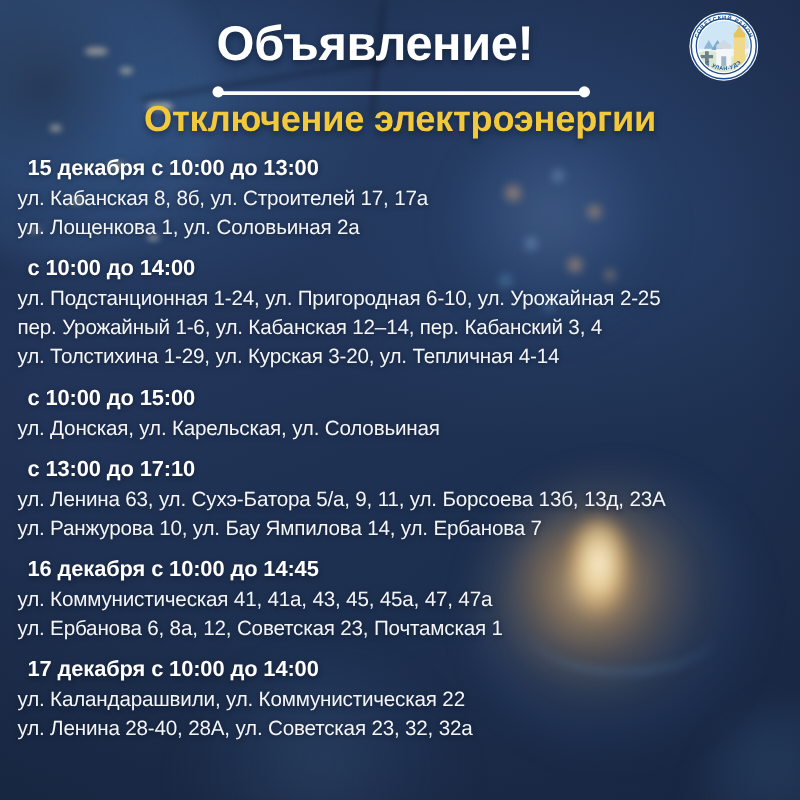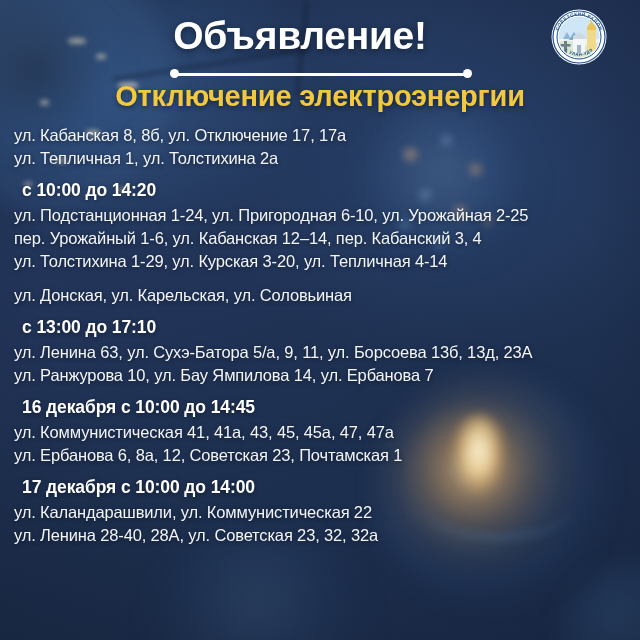--- a/index.html
+++ b/index.html
@@ -317,32 +317,34 @@
       <span class="dot left"></span>
       <span class="bar"></span>
       <span class="dot right"></span>
     </div>
 
     <div class="subheadline">Отключение электроэнергии</div>
 
     <div class="schedule">
 
       <div class="block">
-        <div class="block-line">ул. Кабанская 8, 8б, ул. Отключение 17, 17а</div>
-        <div class="block-line">ул. Тепличная 1, ул. Толстихина 2а</div>
-      </div>
-
-      <div class="block">
-        <div class="block-heading">с 10:00 до 14:20</div>
+        <div class="block-heading">15 декабря с 10:00 до 13:00</div>
+        <div class="block-line">ул. Кабанская 8, 8б, ул. Строителей 17, 17а</div>
+        <div class="block-line">ул. Лощенкова 1, ул. Соловьиная 2а</div>
+      </div>
+
+      <div class="block">
+        <div class="block-heading">с 10:00 до 14:00</div>
         <div class="block-line">ул. Подстанционная 1-24, ул. Пригородная 6-10, ул. Урожайная 2-25</div>
         <div class="block-line">пер. Урожайный 1-6, ул. Кабанская 12–14, пер. Кабанский 3, 4</div>
         <div class="block-line">ул. Толстихина 1-29, ул. Курская 3-20, ул. Тепличная 4-14</div>
       </div>
 
       <div class="block">
+        <div class="block-heading">с 10:00 до 15:00</div>
         <div class="block-line">ул. Донская, ул. Карельская, ул. Соловьиная</div>
       </div>
 
       <div class="block">
         <div class="block-heading">с 13:00 до 17:10</div>
         <div class="block-line">ул. Ленина 63, ул. Сухэ-Батора 5/а, 9, 11, ул. Борсоева 13б, 13д, 23А</div>
         <div class="block-line">ул. Ранжурова 10, ул. Бау Ямпилова 14, ул. Ербанова 7</div>
       </div>
 
       <div class="block">

